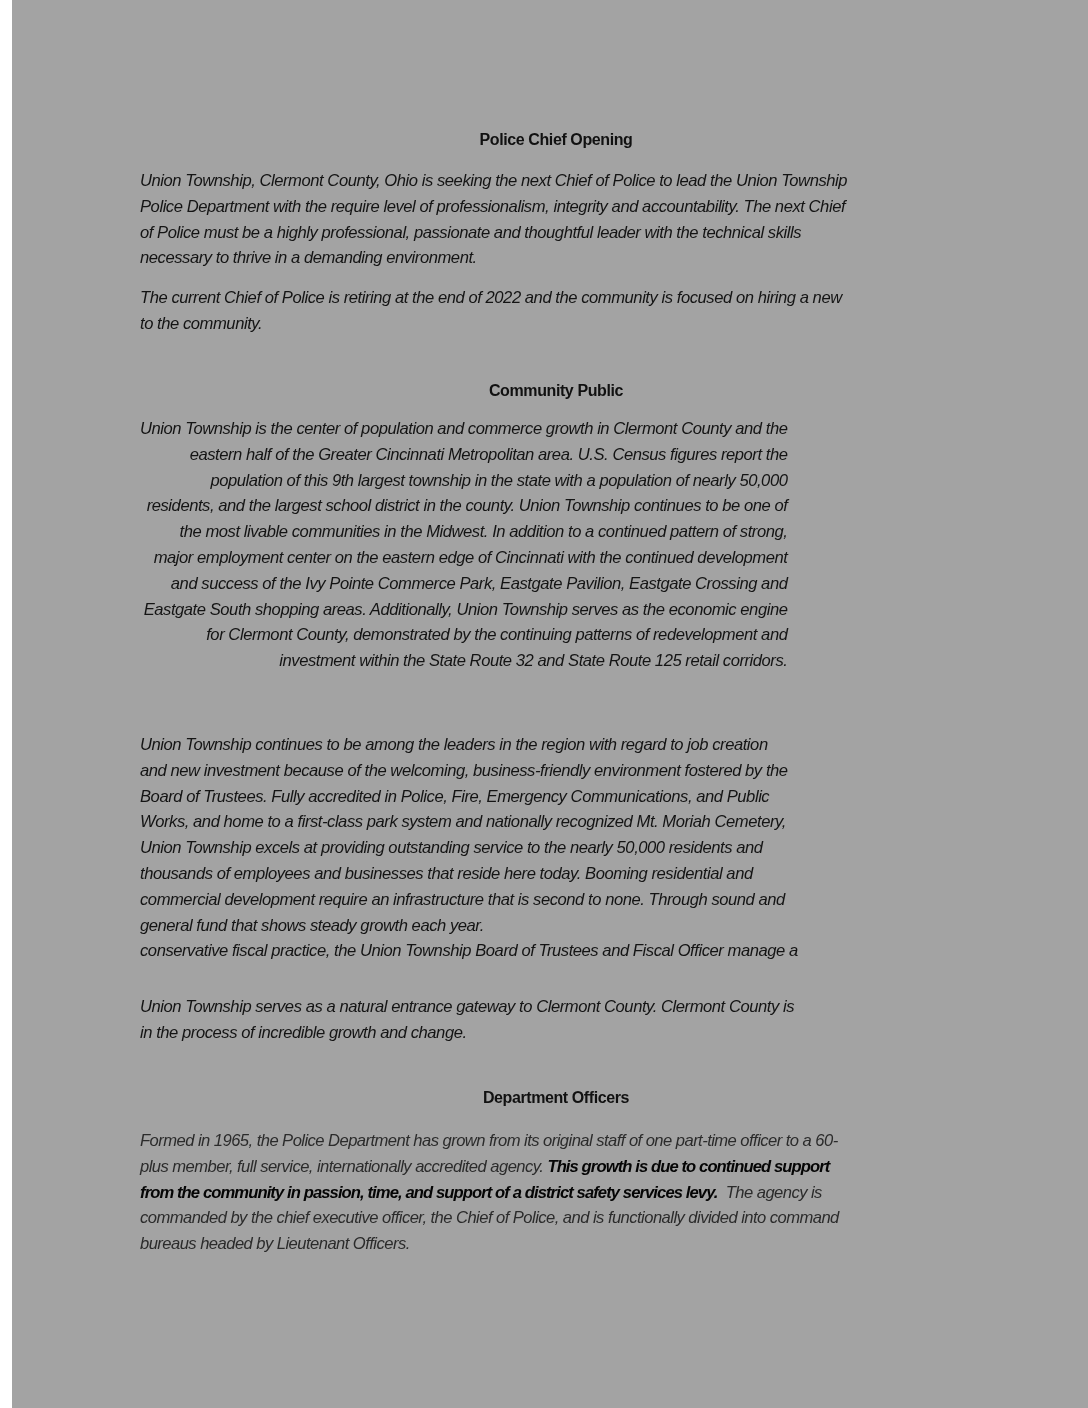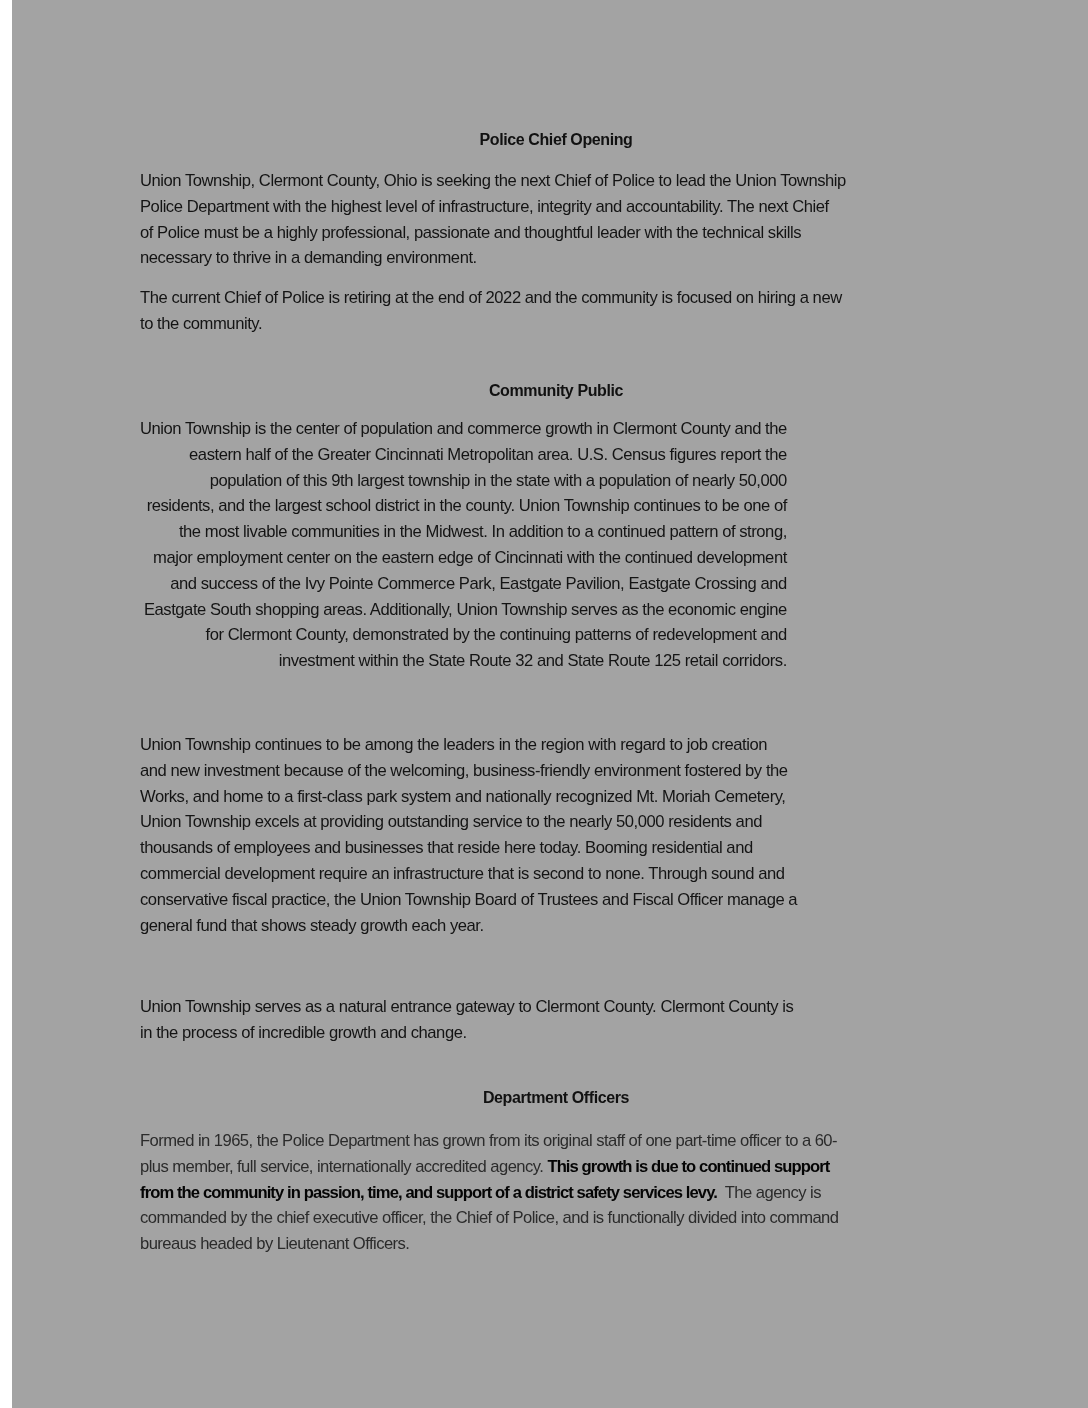--- a/index.html
+++ b/index.html
@@ -13,34 +13,34 @@
   .heading {
     position: absolute; left: 0; width: 1088px; text-align: center;
     font-weight: bold; font-size: 16px; letter-spacing: -0.4px;
     color: #111;
   }
   .para {
     position: absolute; left: 128px;
     font-size: 16.6px; line-height: 25.8px; letter-spacing: -0.45px;
     color: #141414; white-space: nowrap;
   }
-  .para .line { display: block; }
+  .para .line { display: block; font-style: italic; }
   .dept { color: #2b2b2b; letter-spacing: -0.55px; }
   .dept .strong { color: #050505; font-weight: bold; letter-spacing: -0.9px; }
 </style>
 </head>
 <body>
 
 <div class="page">
 
   <div class="heading" style="top:131px;">Police Chief Opening</div>
 
   <div class="para" style="top:168px;">
     <span class="line">Union Township, Clermont County, Ohio is seeking the next Chief of Police to lead the Union Township</span>
-    <span class="line">Police Department with the highest level of infrastructure, integrity and accountability.  The next Chief</span>
+    <span class="line">Police Department with the require level of professionalism, integrity and accountability.  The next Chief</span>
     <span class="line">of Police must be a highly professional, passionate and thoughtful leader with the technical skills</span>
     <span class="line">necessary to thrive in a demanding environment.</span>
   </div>
 
   <div class="para" style="top:285px;">
     <span class="line">The current Chief of Police is retiring at the end of 2022 and the community is focused on hiring a new</span>
     <span class="line">to the community.</span>
   </div>
 
   <div class="heading" style="top:382px;">Community Public</div>
@@ -54,26 +54,27 @@
     <span class="line">major employment center on the eastern edge of Cincinnati with the continued development</span>
     <span class="line">and success of the Ivy Pointe Commerce Park, Eastgate Pavilion, Eastgate Crossing and</span>
     <span class="line">Eastgate South shopping areas.  Additionally, Union Township serves as the economic engine</span>
     <span class="line">for Clermont County, demonstrated by the continuing patterns of redevelopment and</span>
     <span class="line">investment within the State Route 32 and State Route 125 retail corridors.</span>
   </div>
 
   <div class="para" style="top:732px;">
     <span class="line">Union Township continues to be among the leaders in the region with regard to job creation</span>
     <span class="line">and new investment because of the welcoming, business-friendly environment fostered by the</span>
+    <span class="line">Board of Trustees.  Fully accredited in Police, Fire, Emergency Communications, and Public</span>
     <span class="line">Works, and home to a first-class park system and nationally recognized Mt. Moriah Cemetery,</span>
     <span class="line">Union Township excels at providing outstanding service to the nearly 50,000 residents and</span>
     <span class="line">thousands of employees and businesses that reside here today.  Booming residential and</span>
     <span class="line">commercial development require an infrastructure that is second to none. Through sound and</span>
+    <span class="line">general fund that shows steady growth each year.</span>
     <span class="line">conservative fiscal practice, the Union Township Board of Trustees and Fiscal Officer manage a</span>
-    <span class="line">general fund that shows steady growth each year.</span>
   </div>
 
   <div class="para" style="top:994px;">
     <span class="line">Union Township serves as a natural entrance gateway to Clermont County.  Clermont County is</span>
     <span class="line">in the process of incredible growth and change.</span>
   </div>
 
   <div class="heading" style="top:1089px;">Department Officers</div>
 
   <div class="para dept" style="top:1128px;">

